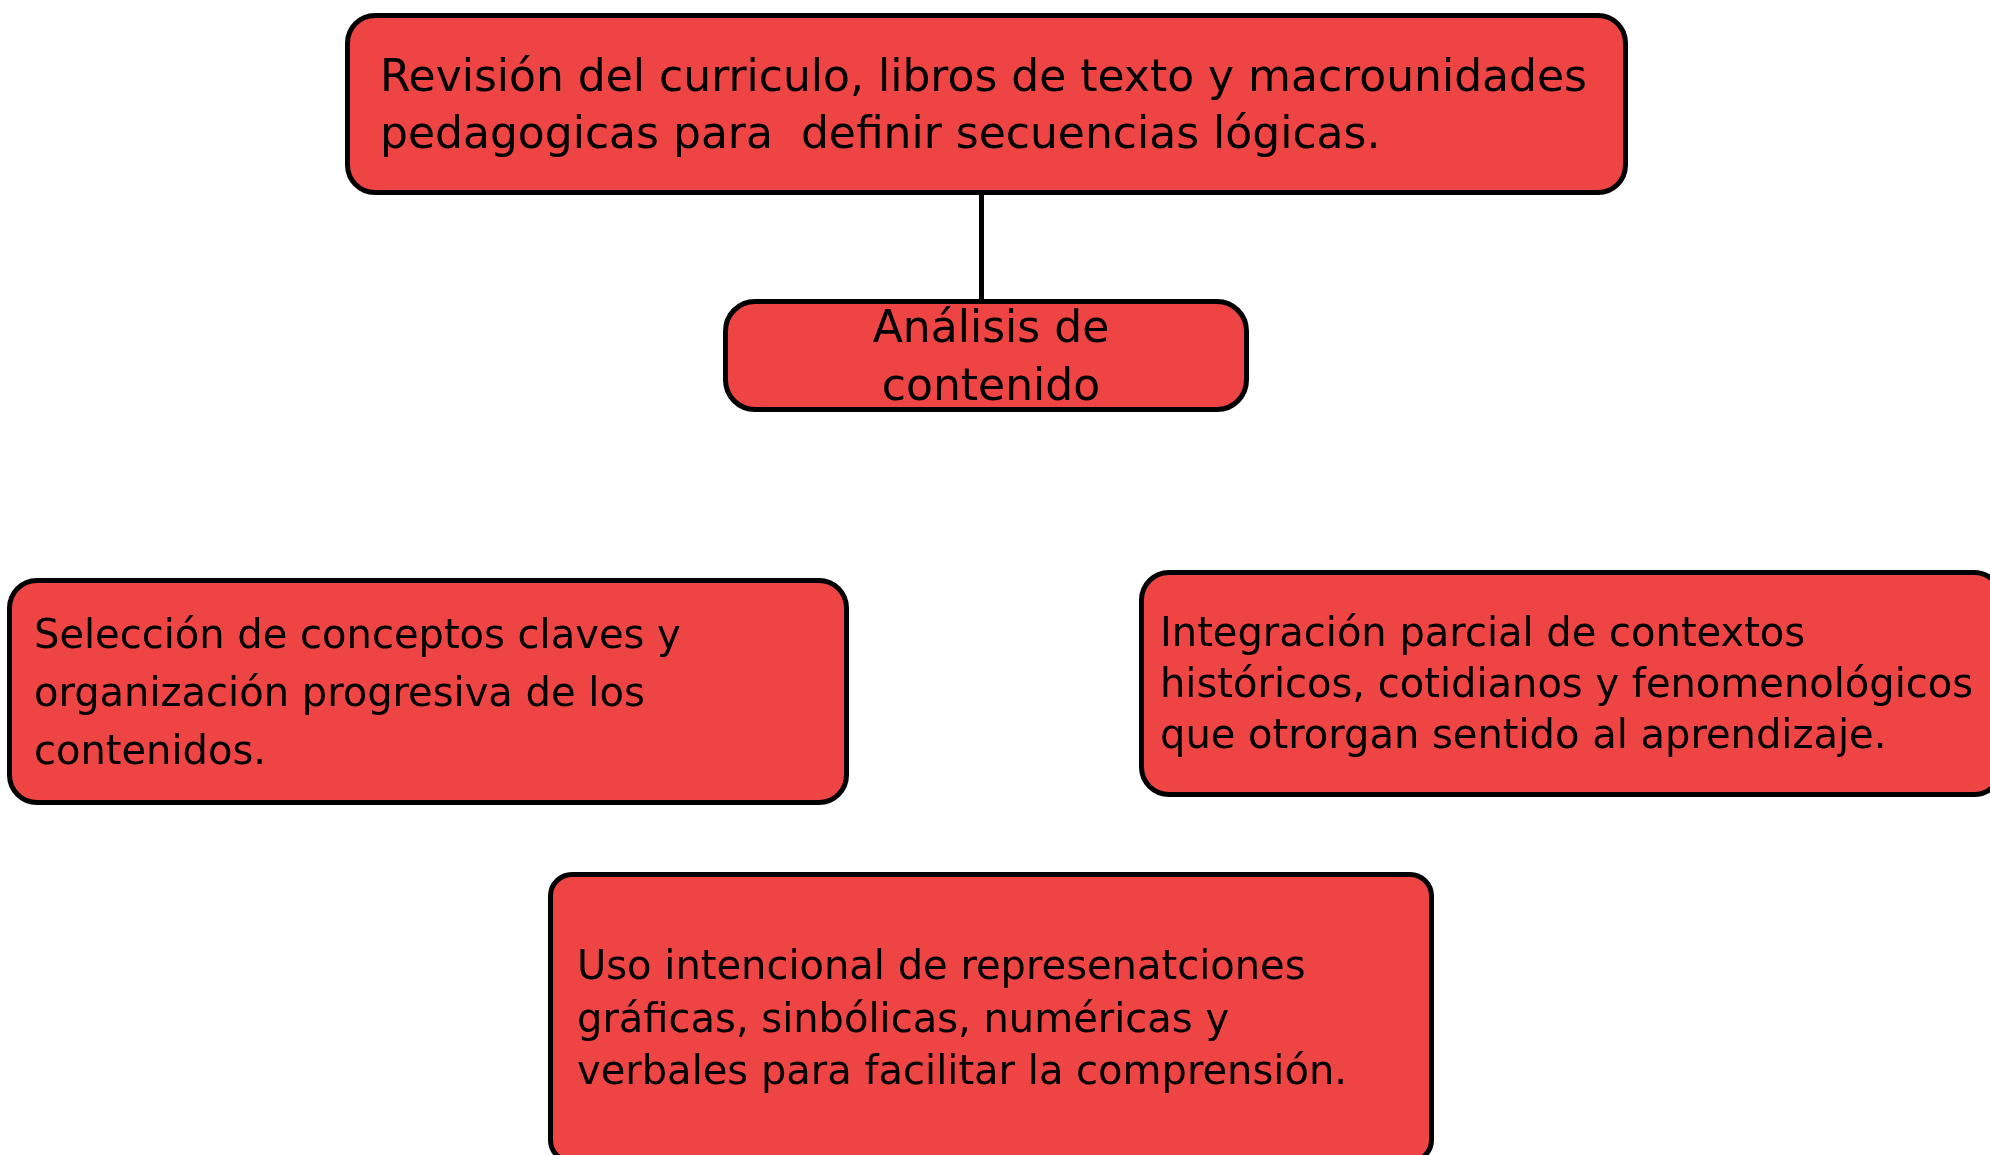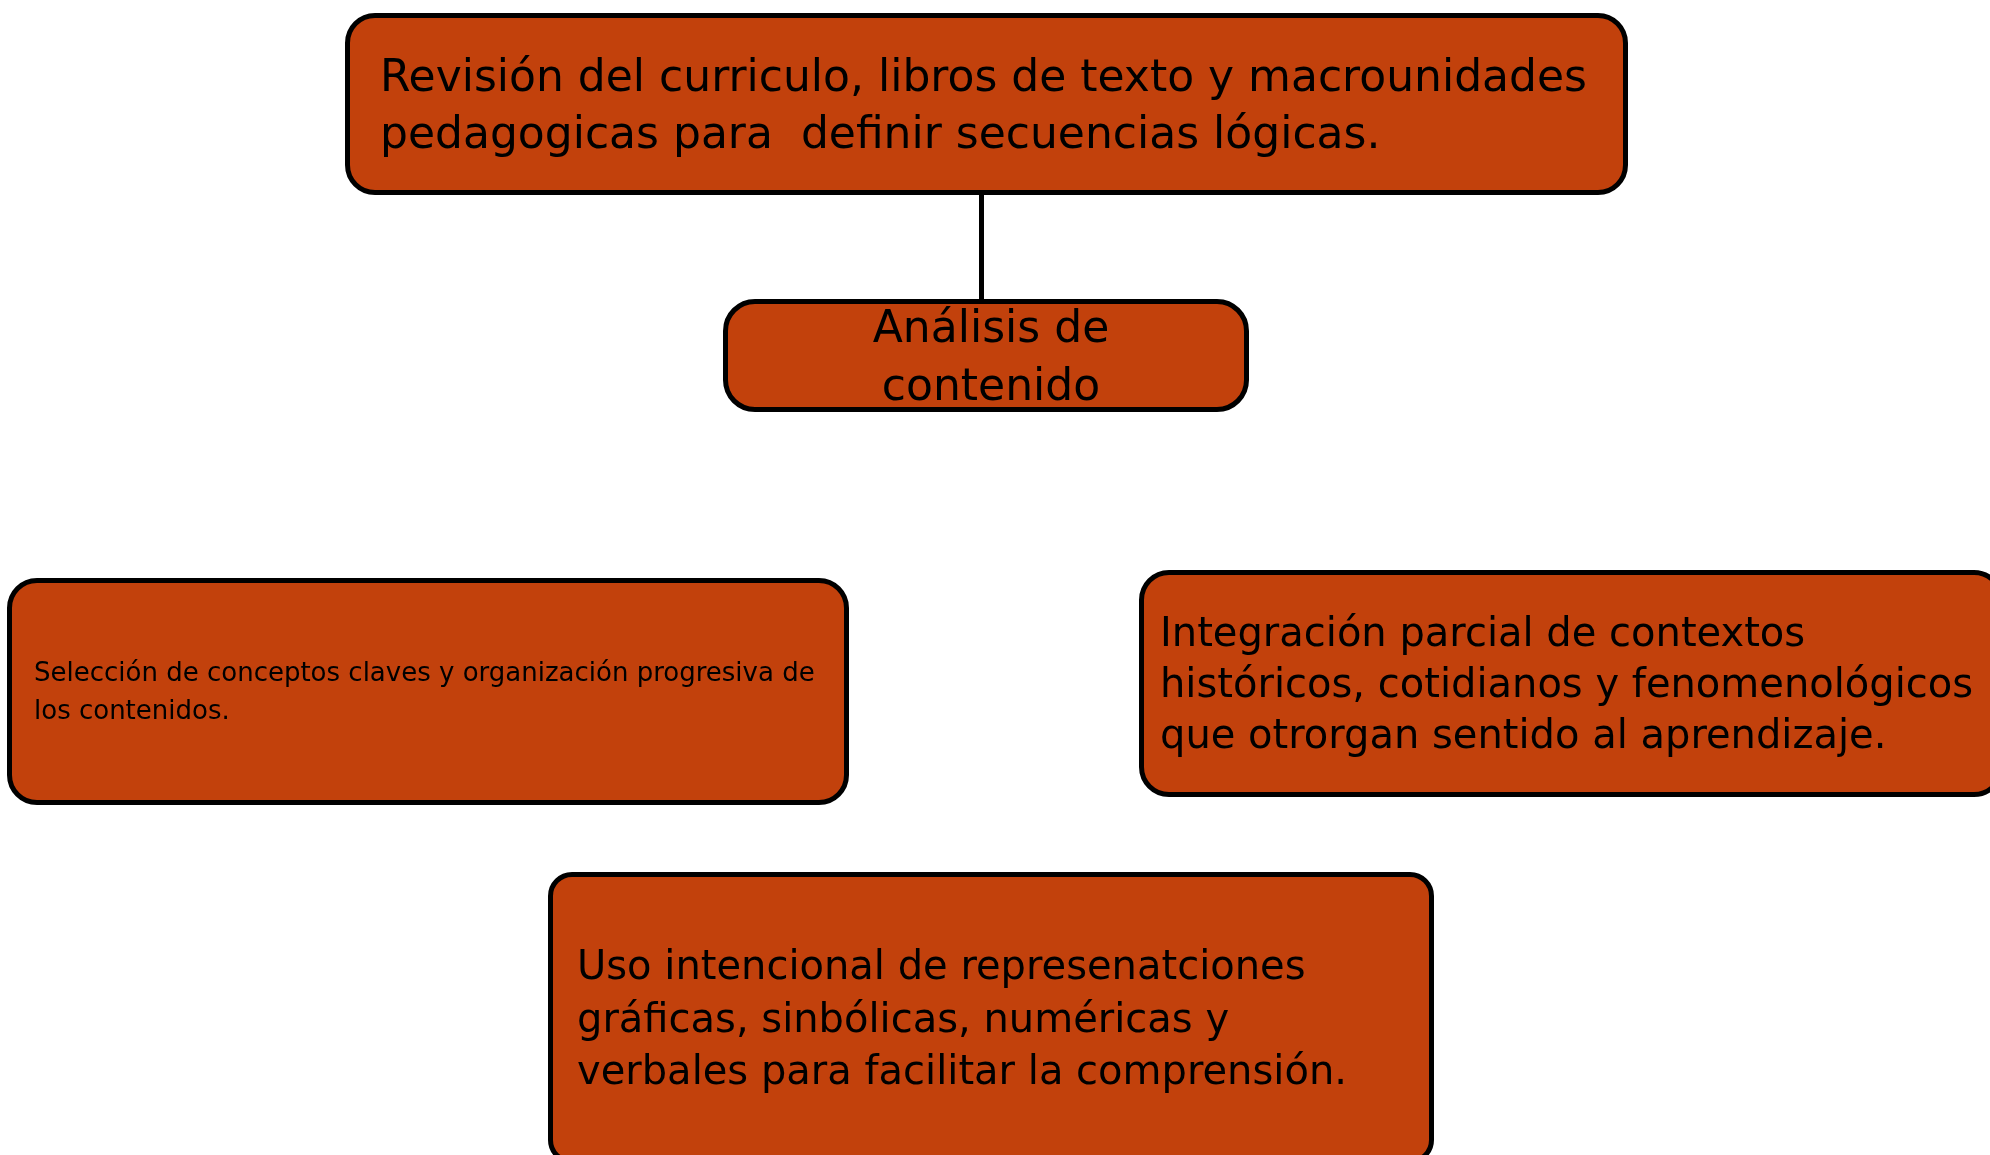--- a/index.html
+++ b/index.html
@@ -15,21 +15,21 @@
   #canvas {
     position: relative;
     width: 1990px;
     height: 1155px;
     background: #ffffff;
     overflow: hidden;
   }
   .node {
     position: absolute;
     box-sizing: border-box;
-    background: #c2410c;
+    background: #ef4444;
     border: 5px solid #000000;
     border-radius: 30px;
     display: flex;
     align-items: center;
     justify-content: flex-start;
     color: #000000;
     line-height: 1.30;
     white-space: pre-wrap;
     overflow: visible;
   }
@@ -55,21 +55,21 @@
     font-size: 44px;
     justify-content: center;
   }
   #node-analisis .txt { text-align: center; }
 
   #node-seleccion {
     left: 7px;  top: 578px;
     width: 842px; height: 227px;
     border-radius: 30px;
     padding: 0 22px 0 22px;
-    font-size: 26px;
+    font-size: 40px;
     line-height: 1.45;
   }
   #node-integracion {
     left: 1123px; top: 570px;
     width: 865px; height: 227px;
     border-radius: 30px;
     padding: 0 16px 0 16px;
     font-size: 40px;
     line-height: 1.28;
     margin-left: 16px;

